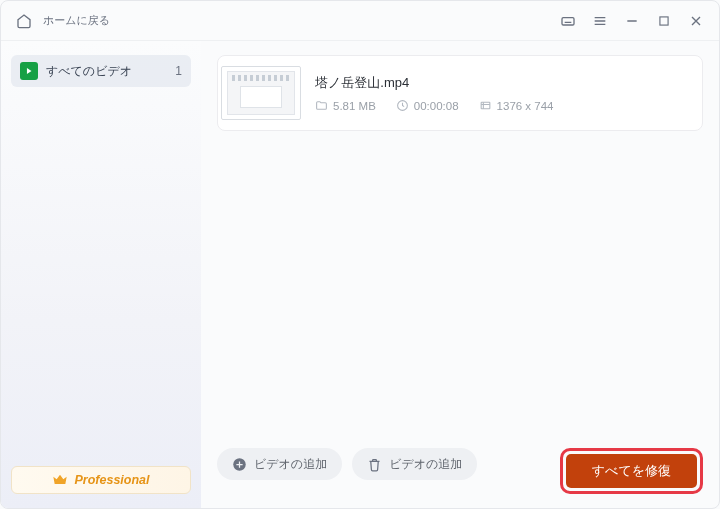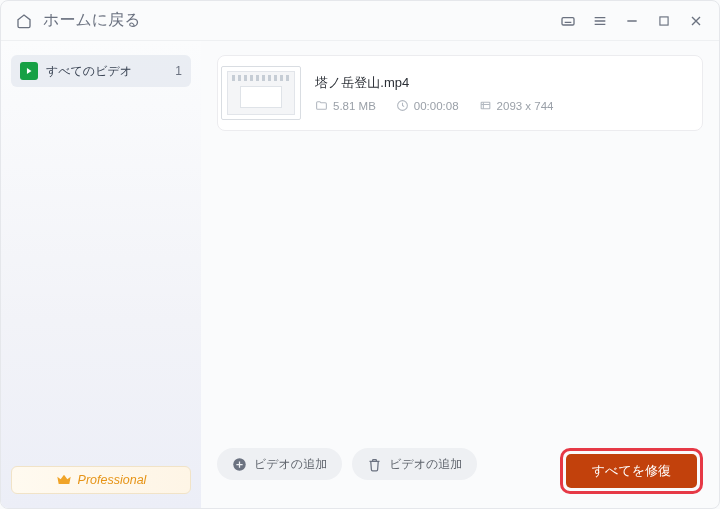--- a/index.html
+++ b/index.html
@@ -1,32 +1,32 @@
 <!DOCTYPE html>
 <html><head>
 <meta charset="utf-8">
 <style>
 *{margin:0;padding:0;box-sizing:border-box;font-family:-apple-system,BlinkMacSystemFont,"Segoe UI","Hiragino Sans","Meiryo",sans-serif}
 body{width:720px;height:509px;background:#fafbfc;border:1px solid #e5e7eb;border-radius:8px;overflow:hidden;display:flex;flex-direction:column}
 .titlebar{height:40px;display:flex;align-items:center;padding:0 14px;gap:10px;border-bottom:1px solid #eef0f2}
 .titlebar-left{display:flex;align-items:center;gap:10px;flex:1}
 .titlebar-right{display:flex;align-items:center;gap:14px}
-.home-label{font-size:16px;color:#6b7280}
+.home-label{font-size:11px;color:#6b7280}
 .icon-btn{width:18px;height:18px;color:#6b7280;display:flex;align-items:center;justify-content:center;cursor:pointer}
 .content{flex:1;display:flex;overflow:hidden}
 .sidebar{width:200px;background:linear-gradient(180deg,#fbfcfd 0%,#f2f3f8 60%,#eceef7 100%);padding:14px 10px;display:flex;flex-direction:column}
 .sidebar-list{flex:1}
 .sidebar-item{display:flex;align-items:center;padding:7px 9px;border-radius:6px;cursor:pointer;gap:8px}
 .sidebar-item.active{background:rgba(220,225,235,0.55)}
 .play-badge{width:18px;height:18px;background:#17a045;border-radius:3px;display:flex;align-items:center;justify-content:center}
 .play-badge svg{fill:#fff}
 .sidebar-label{flex:1;font-size:12px;color:#374151}
 .sidebar-count{font-size:12px;color:#6b7280}
 .pro-badge{margin-top:auto;height:28px;border:1px solid #f1e3c7;background:linear-gradient(90deg,#fffaf0,#fef5e6);border-radius:6px;display:flex;align-items:center;justify-content:center;gap:6px;cursor:pointer}
-.pro-badge span{font-size:12.5px;font-style:italic;font-weight:400;color:#e69417}
+.pro-badge span{font-size:12.5px;font-style:italic;font-weight:700;color:#e69417}
 .crown{width:16px;height:16px}
 .main{flex:1;display:flex;flex-direction:column;padding:14px 16px}
 .file-area{flex:1}
 .file-card{display:flex;align-items:center;padding:10px 3px;background:#fff;border:1px solid #ececef;border-radius:8px;gap:14px}
 .thumb{width:80px;height:54px;border:1px solid #d9dde2;border-radius:2px;background:#fff;display:flex;align-items:center;justify-content:center;position:relative;overflow:hidden}
 .thumb-inner{width:68px;height:44px;background:#f4f5f7;border:1px solid #e2e5ea;position:relative}
 .thumb-inner::before{content:"";position:absolute;left:4px;right:4px;top:3px;height:6px;background:repeating-linear-gradient(90deg,#c6cdd5 0 3px,transparent 3px 6px)}
 .thumb-inner::after{content:"";position:absolute;left:12px;right:12px;top:14px;bottom:6px;background:#fff;border:1px solid #dfe3e8}
 .file-info{flex:1;min-width:0}
 .file-name{font-size:13px;color:#2b2f36;margin-bottom:7px}
@@ -123,21 +123,21 @@
                   <circle cx="12" cy="12" r="9"></circle>
                   <path d="M12 7v5l3 2"></path>
                 </svg>
               <span>00:00:08</span>
             </div>
             <div class="meta">
               <svg viewBox="0 0 24 24" fill="none" stroke="#b2b8c0" stroke-width="2">
                   <rect x="4" y="6" width="16" height="12" rx="1"></rect>
                   <path d="M8 6v12M4 10h16"></path>
                 </svg>
-              <span>2093 x 744</span>
+              <span>1376 x 744</span>
             </div>
           </div>
         </div>
       </div>
     </div>
 
     <div class="footer">
       <button class="ghost-btn">
         <svg viewBox="0 0 24 24" fill="#6b7280">
             <circle cx="12" cy="12" r="10"></circle>

